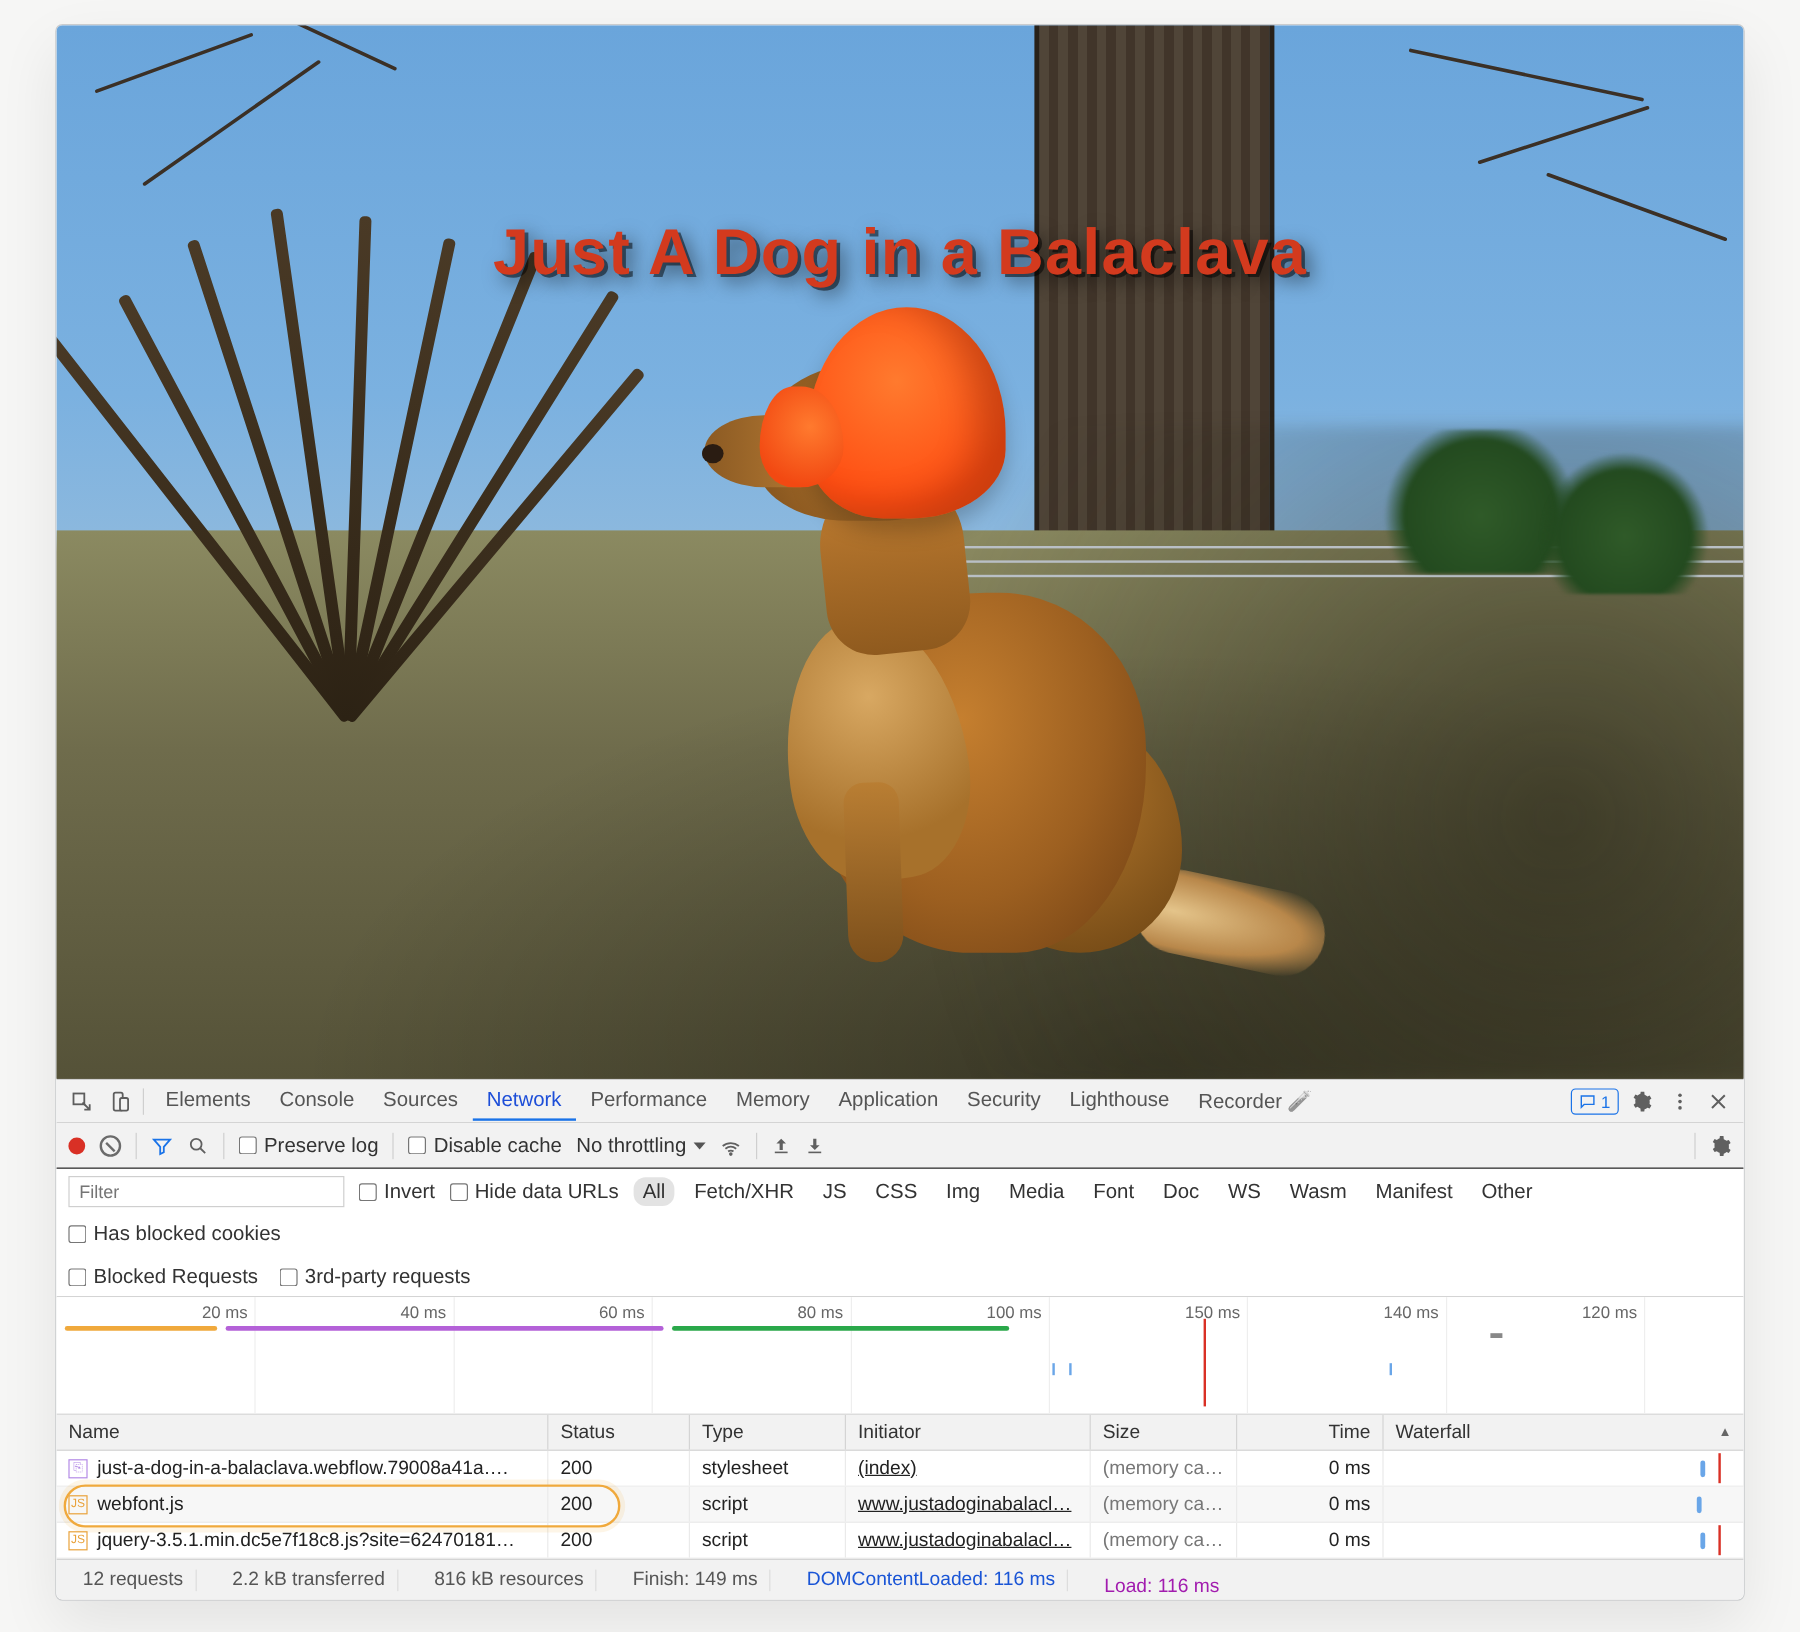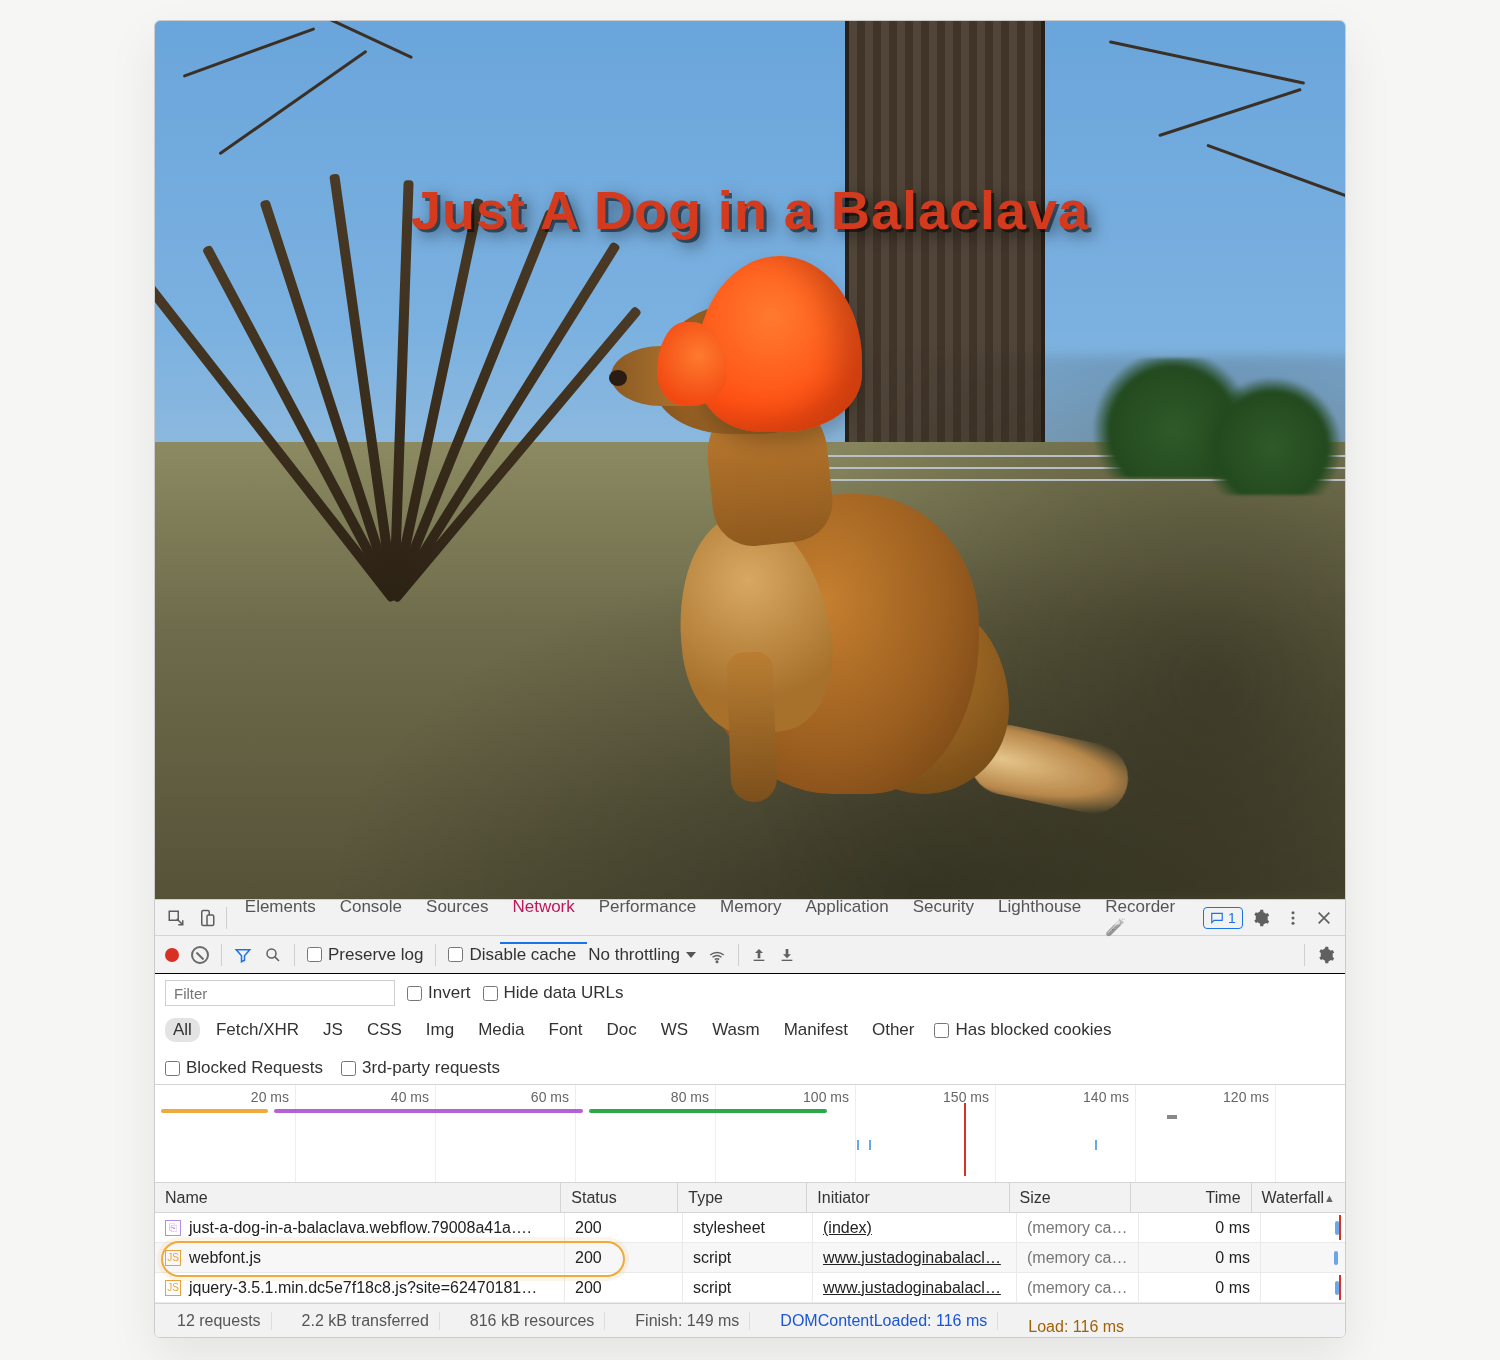--- a/index.html
+++ b/index.html
@@ -7,21 +7,21 @@
     font-family: -apple-system, BlinkMacSystemFont, "Segoe UI", Helvetica, Arial, sans-serif;
     background: #f6f6f5;
     width: 1500px;
     height: 1360px;
     display: flex;
     justify-content: center;
     align-items: flex-start;
     padding-top: 20px;
   }
   .frame {
-    width: 1192px;
+    width: 1408px;
     border: 1px solid #caccce;
     border-radius: 6px;
     overflow: hidden;
     box-shadow: 0 20px 50px rgba(0,0,0,0.08);
     background: #fff;
   }
   .hero {
     height: 878px;
     width: 100%;
     position: relative;
@@ -169,21 +169,21 @@
   }
 
   
   .dt { background:#fff; border-top:1px solid #cfcfcf; font-size:17px; color:#303030; }
   .dt-tabs {
     display:flex; align-items:center; height:36px; border-bottom:1px solid #d4d4d4;
     padding:0 8px; gap:6px; background:#f2f2f2;
   }
   .dt-tabs .iconbtn { width:26px; height:26px; display:flex; align-items:center; justify-content:center; color:#5d5d5d; border-radius:4px; }
   .dt-tabs .tab { padding:6px 12px; color:#555; cursor:default; }
-  .dt-tabs .tab.active { color:#be185d; border-bottom:2px solid #1a73e8; padding-bottom:4px; }
+  .dt-tabs .tab.active { color:#1d4ed8; border-bottom:2px solid #1a73e8; padding-bottom:4px; }
   .dt-tabs .spacer { flex:1; }
   .dt-tabs .bubble { display:flex; align-items:center; gap:4px; border:1px solid #1a73e8; color:#1a73e8; border-radius:4px; padding:0 6px; height:22px; font-size:14px; }
 
   .dt-toolbar {
     display:flex; align-items:center; gap:12px; height:38px; padding:0 10px;
     border-bottom:1px solid #000000; background:#f2f2f2;
   }
   .dot-record { width:14px; height:14px; border-radius:50%; background:#d93025; }
   .nosign { width:18px; height:18px; border:2px solid #6b6b6b; border-radius:50%; position:relative; }
   .nosign::after { content:""; position:absolute; left:2px; right:2px; top:50%; height:2px; background:#6b6b6b; transform:rotate(45deg); }
@@ -254,21 +254,21 @@
     box-shadow: 0 0 0 4px rgba(240,169,60,0.12);
   }
 
   .dt-status {
     display:flex; gap:20px; align-items:center; height:34px; padding:0 12px;
     border-top:1px solid #d4d4d4; background:#f2f2f2; font-size:16px; color:#555;
   }
   .dt-status .seg { padding:0 10px; border-right:1px solid #ddd; }
   .dt-status .seg:last-child{border:0;}
   .dt-status .dcl { color:#1a55d6; }
-  .dt-status .ld  { color:#a16207;margin-top:12px; }
+  .dt-status .ld  { color:#a21caf;margin-top:12px; }
 
   svg { display:block; }
 </style>
 </head>
 <body>
 
 <div class="frame">
 
   <div class="hero">
     <div class="branches">

